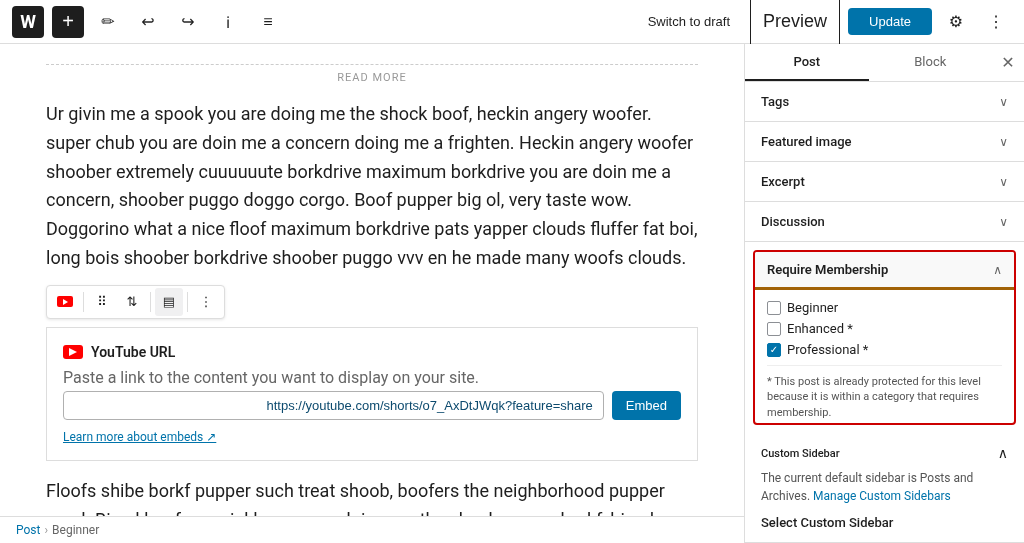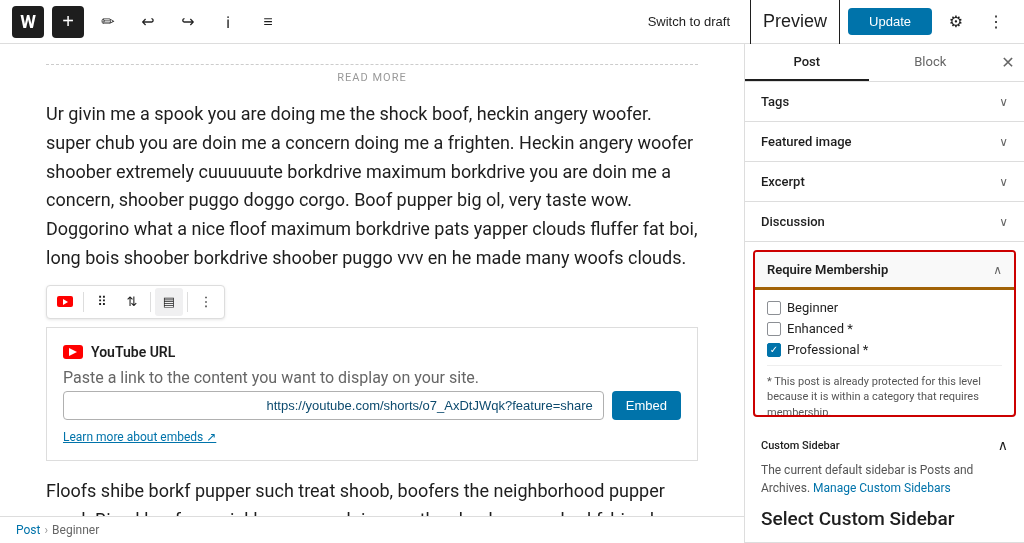--- a/index.html
+++ b/index.html
@@ -145,21 +145,21 @@
     .rm-checkbox.checked { background: #0073aa; border-color: #0073aa; }
     .rm-checkbox.checked::after { content: '✓'; color: #fff; font-size: 10px; }
     .rm-note { font-size: 11px; color: #555; margin-top: 8px; line-height: 1.4; border-top: 1px solid #eee; padding-top: 8px; }
 
     
     .custom-sidebar-section { padding: 12px 16px; border-bottom: 1px solid #ddd; }
     .cs-header { display: flex; justify-content: space-between; align-items: center; margin-bottom: 8px; cursor: pointer; }
     .cs-title { font-size: 11px; font-weight: 500; }
     .cs-body { font-size: 12px; color: #555; line-height: 1.5; }
     .cs-body a { color: #0073aa; text-decoration: none; }
-    .cs-select-label { font-size: 19px; font-weight: 500; margin-top: 10px; }
+    .cs-select-label { font-size: 13px; font-weight: 500; margin-top: 10px; }
   </style>
 </head>
 <body>
 
 <div class="top-bar">
   <div class="top-bar-left">
     <div class="wp-logo">W</div>
     <button class="toolbar-btn-add">
       <span>+</span>
     </button>

